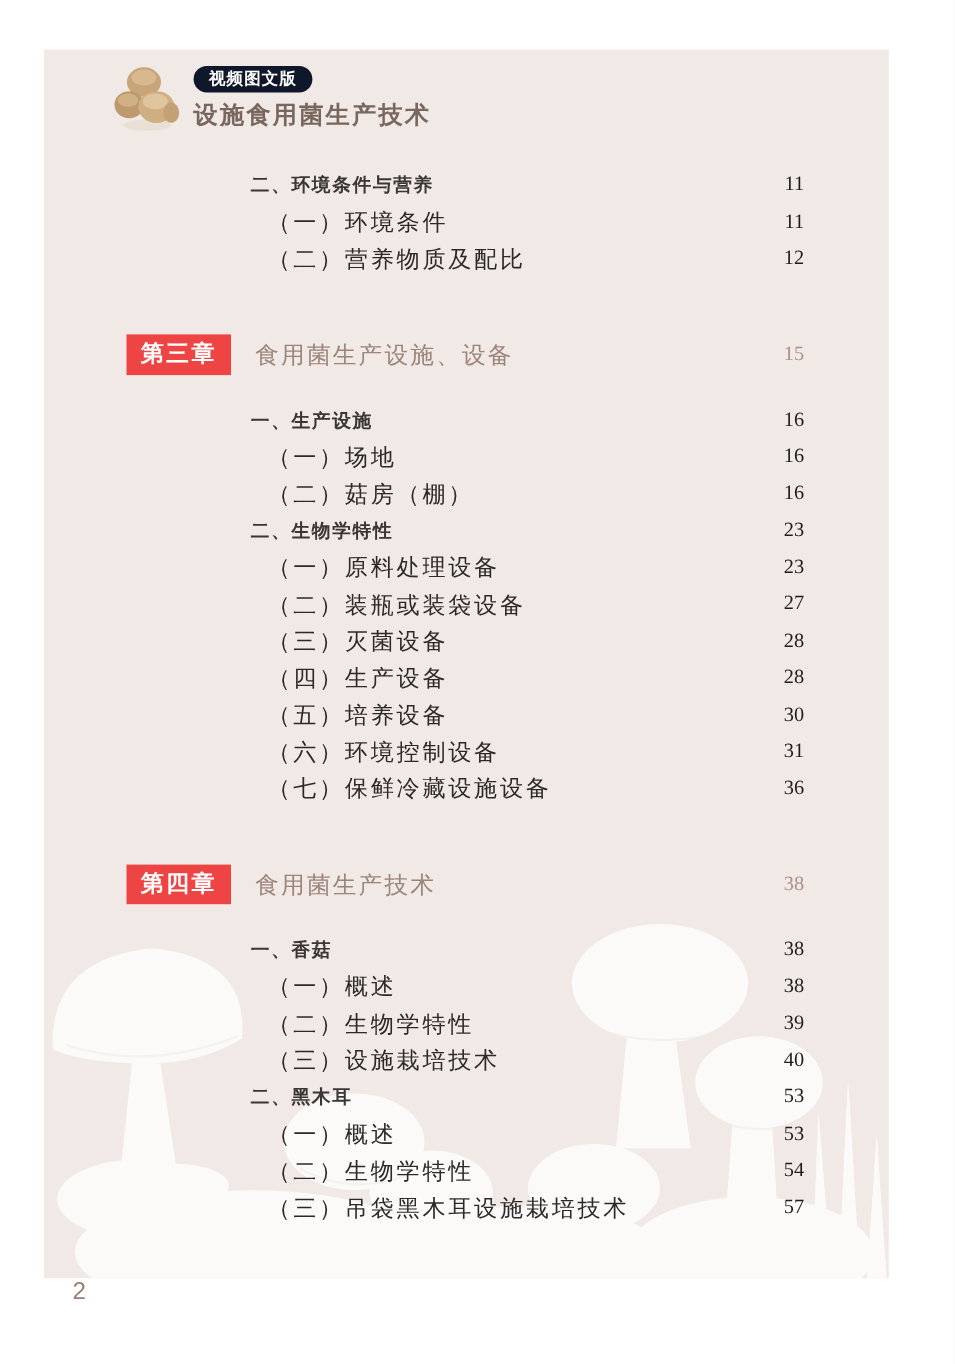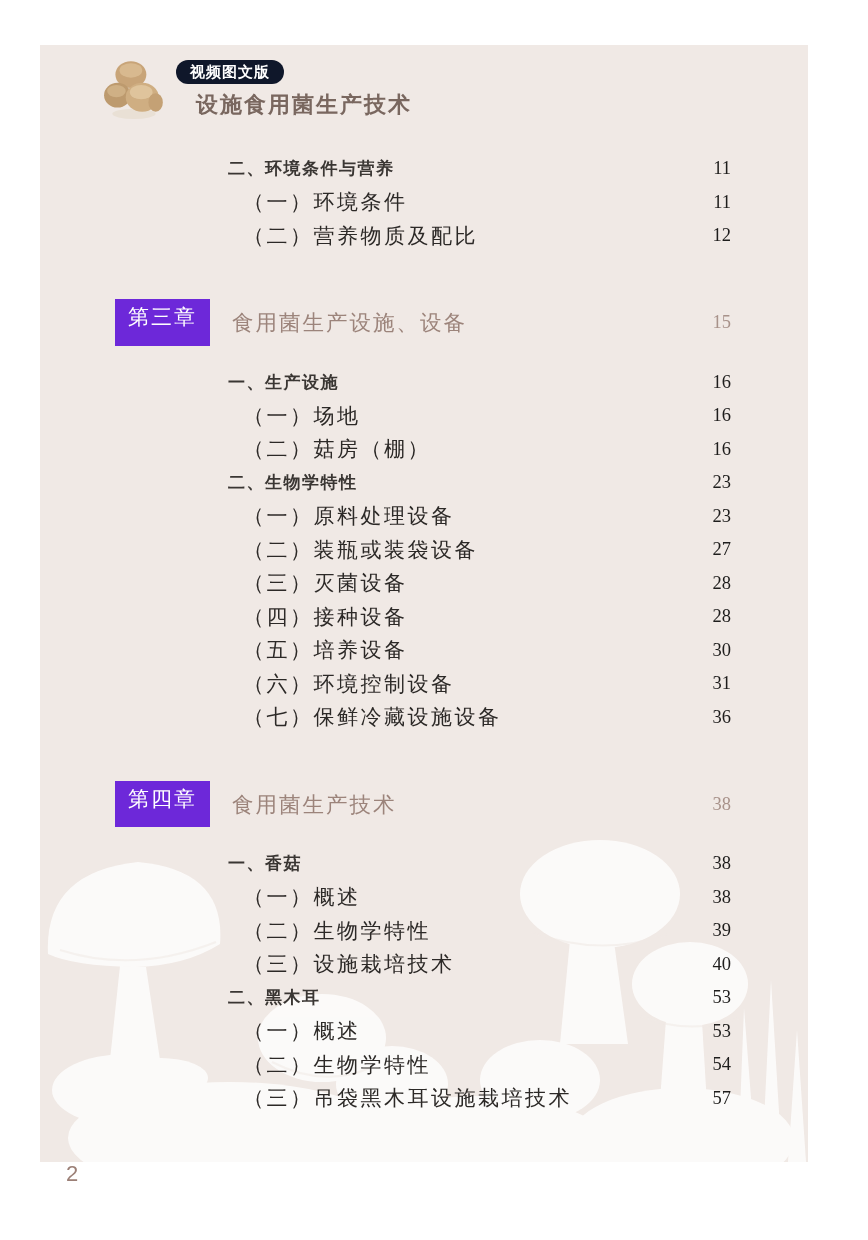--- a/index.html
+++ b/index.html
@@ -17,40 +17,40 @@
   .header { position:absolute; left:62px; top:12px; display:flex; align-items:flex-start; }
   .logo { width:66px; height:62px; margin-right:8px; flex:0 0 auto; }
   .header-text { padding-top:3px; }
   .badge {
     display:inline-block; background:#0f172a; color:#ffffff;
     border-radius:15px; padding:4px 14px 5px;
     font-size:15px; font-weight:bold; letter-spacing:1px; line-height:1;
   }
   .book-title {
     margin-top:6px; font-size:22px; font-weight:bold;
-    color:#79675f; letter-spacing:2px;margin-left:20px;
+    color:#79675f; letter-spacing:2px;
   }
   .toc { position:absolute; left:75px; top:107px; width:616px; }
   .row { display:flex; justify-content:space-between; align-items:center; height:33.5px; }
   .row .label { white-space:nowrap; }
   .row.l1 { padding-left:113px; }
   .row.l1 .label { font-weight:bold; font-size:17px; color:#3a3633; letter-spacing:1.5px; }
   .row.l2 { padding-left:128px; }
   .row.l2 .label {
     font-family:"Liberation Serif", serif; font-size:21px;
     color:#2c2927; letter-spacing:2.5px;
   }
   .page-num {
     font-family:"Liberation Serif", serif; font-size:18.5px;
     color:#1e1d1c; font-weight:normal; letter-spacing:0;
   }
   .chapter-row { display:flex; align-items:center; margin:51px 0 24px; height:38px; }
   .ch-badge {
-    background:#6d28d9; color:#ffffff; font-weight:normal; font-size:21px;
-    padding:5px 13px 16px; letter-spacing:2px; line-height:1.2; flex:0 0 auto;
+    background:#ef4444; color:#ffffff; font-weight:bold; font-size:21px;
+    padding:5px 13px 6px; letter-spacing:2px; line-height:1.2; flex:0 0 auto;
   }
   .ch-title {
     margin-left:22px; font-size:21.5px; font-weight:normal;
     color:#9c847b; letter-spacing:2px; flex:1; white-space:nowrap;
   }
   .ch-page { font-family:"Liberation Serif", serif; font-size:18.5px; color:#a8928a; }
   .footer-num {
     position:absolute; left:66px; top:1161px;
     font-size:22px; color:#9b7f76; letter-spacing:0;
   }
@@ -152,21 +152,21 @@
         </div>
         <div class="row l2">
           <span class="label">（二）装瓶或装袋设备</span>
           <span class="page-num">27</span>
         </div>
         <div class="row l2">
           <span class="label">（三）灭菌设备</span>
           <span class="page-num">28</span>
         </div>
         <div class="row l2">
-          <span class="label">（四）接种设备</span>
+          <span class="label">（四）生产设备</span>
           <span class="page-num">28</span>
         </div>
         <div class="row l2">
           <span class="label">（五）培养设备</span>
           <span class="page-num">30</span>
         </div>
         <div class="row l2">
           <span class="label">（六）环境控制设备</span>
           <span class="page-num">31</span>
         </div>

